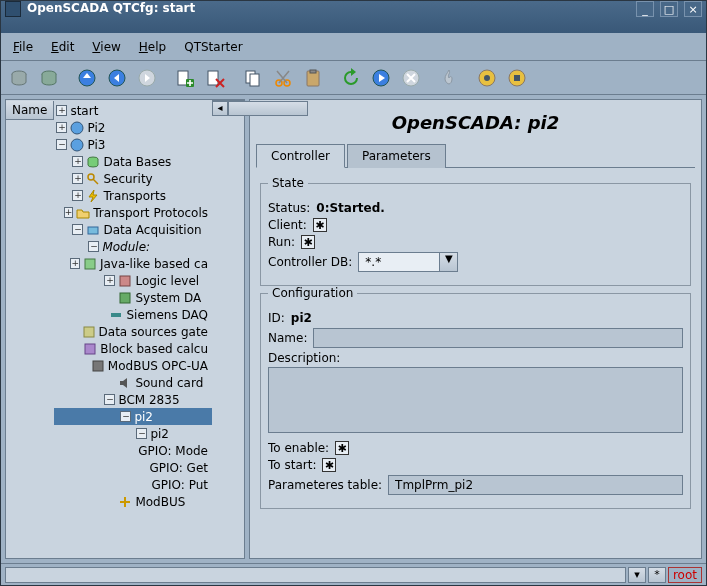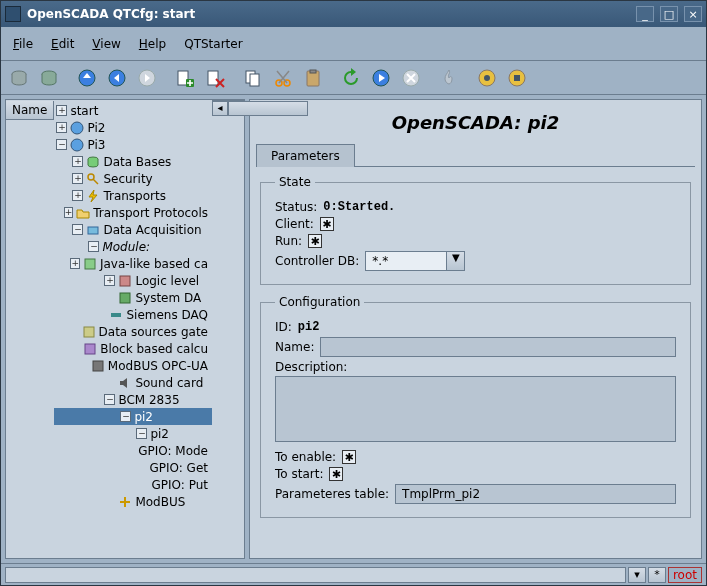--- a/index.html
+++ b/index.html
@@ -1,22 +1,22 @@
 <!DOCTYPE html>
 <html><head>
 <meta charset="utf-8">
 <style>
 * { box-sizing: border-box; margin: 0; padding: 0; font-family: "DejaVu Sans", Verdana, sans-serif; font-size: 12px; }
 html, body { width: 707px; height: 586px; overflow: hidden; background: #9aa9b8; }
 .window { width: 100%; height: 100%; display: flex; flex-direction: column; border: 1px solid #2a3642; }
-.titlebar { height: 26px; background: linear-gradient(#4a6a8a, #395878); color: #fff; display: flex; align-items: center; padding: 0 4px; gap: 6px; }
+.titlebar { height: 32px; background: linear-gradient(#4a6a8a, #395878); color: #fff; display: flex; align-items: flex-start; padding: 0 4px; gap: 6px; }
 .titlebar .app-icon { width: 16px; height: 16px; background: #2f4f6f; border: 1px solid #1a2a3a; }
 .titlebar .title { flex: 1; font-weight: bold; font-size: 12px; }
 .titlebar .win-btn { width: 18px; height: 16px; border: 1px solid #7892ad; background: #486888; color: #fff; display: flex; align-items: center; justify-content: center; font-size: 11px; cursor: pointer; }
-.menubar { height: 34px; background: #9fb2c5; display: flex; align-items: center; padding: 0 4px; gap: 2px; border-bottom: 1px solid #6b7d8f; }
+.menubar { height: 28px; background: #9fb2c5; display: flex; align-items: center; padding: 0 4px; gap: 2px; border-bottom: 1px solid #6b7d8f; }
 .menubar .menu-item { padding: 2px 8px; cursor: pointer; }
 .menubar .menu-item u { text-decoration: underline; }
 .toolbar { height: 34px; background: #9fb2c5; display: flex; align-items: center; padding: 2px 4px; gap: 2px; border-bottom: 1px solid #6b7d8f; }
 .toolbar .tbtn { width: 28px; height: 28px; border: 1px solid transparent; display: flex; align-items: center; justify-content: center; cursor: pointer; }
 .toolbar .sep { width: 6px; }
 .body { flex: 1; display: flex; padding: 4px; gap: 4px; background: #9fb2c5; min-height: 0; }
 .left-pane { width: 240px; display: flex; flex-direction: row; border: 1px solid #6b7d8f; background: #c9d4df; }
 .treehead { height: 20px; display: flex; align-items: center; border-bottom: 1px solid #6b7d8f; }
 .treehead .col { flex: 1; padding: 2px 6px; background: linear-gradient(#d5dde6,#b8c5d2); border-right: 1px solid #6b7d8f; cursor: pointer; }
 .tree-wrap { flex: 1; overflow: auto; background: #c9d4df; }
@@ -30,25 +30,25 @@
 .hscroll { height: 16px; background: #aeb9c4; border-top: 1px solid #6b7d8f; display: flex; }
 .hscroll .arrow { width: 16px; border: 1px solid #6b7d8f; background: linear-gradient(#d5dde6,#b8c5d2); text-align: center; font-size: 10px; cursor: pointer; }
 .hscroll .track { flex: 1; background: #b0bcc8; position: relative; }
 .hscroll .thumb { position: absolute; left: 0; top: 0; bottom: 0; width: 80px; background: linear-gradient(#d5dde6,#b8c5d2); border: 1px solid #6b7d8f; }
 .right-pane { flex: 1; border: 1px solid #6b7d8f; background: #c9d4df; display: flex; flex-direction: column; padding: 6px; }
 .page-title { text-align: center; font-style: italic; font-weight: bold; font-size: 18px; padding: 6px 0 10px; }
 .tabs { display: flex; border-bottom: 1px solid #6b7d8f; }
 .tab { padding: 4px 14px; border: 1px solid #6b7d8f; border-bottom: none; margin-right: 2px; background: #b5c2cf; cursor: pointer; position: relative; top: 1px; }
 .tab.active { background: #c9d4df; border-bottom: 1px solid #c9d4df; }
 .tab-body { flex: 1; padding: 8px 4px; overflow: auto; }
-fieldset { border: 1px solid #8a97a4; margin-bottom: 10px; padding: 8px 14px 10px; }
+fieldset { border: 1px solid #8a97a4; padding: 8px 7px 10px; }
 legend { padding: 0 4px; }
 .frow { display: flex; align-items: center; margin: 3px 0; gap: 6px; }
 .frow label { white-space: nowrap; }
-.frow .bold { font-weight: bold; font-family: Liberation Mono, monospace; }
+.frow .bold { font-weight: bold; }
 .chk { width: 14px; height: 14px; border: 1px solid #333; background: #e8eef4; display: inline-flex; align-items: center; justify-content: center; font-size: 11px; line-height: 1; cursor: pointer; }
 .combo { display: flex; align-items: center; border: 1px solid #6b7d8f; background: #e8eef4; height: 20px; }
 .combo .combo-val { padding: 0 6px; min-width: 80px; }
 .combo .combo-btn { width: 18px; height: 100%; border-left: 1px solid #6b7d8f; background: linear-gradient(#d5dde6,#b8c5d2); text-align: center; font-size: 10px; cursor: pointer; }
 .txt { flex: 1; height: 20px; border: 1px solid #6b7d8f; background: #b8c5d2; padding: 2px 6px; }
 .txtarea { width: 100%; height: 66px; border: 1px solid #6b7d8f; background: #b8c5d2; margin-top: 2px; }
 .statusbar { height: 22px; background: #9fb2c5; border-top: 1px solid #6b7d8f; display: flex; align-items: center; padding: 0 4px; }
 .statusbar .status-msg { flex: 1; border: 1px solid #6b7d8f; height: 16px; background: #c9d4df; }
 .statusbar .sbtn { width: 18px; height: 16px; border: 1px solid #6b7d8f; margin-left: 2px; background: linear-gradient(#d5dde6,#b8c5d2); text-align: center; font-size: 11px; cursor: pointer; line-height: 14px; }
 .statusbar .root { border: 1px solid #a33; color: #c00; padding: 0 4px; margin-left: 2px; height: 16px; line-height: 14px; }
@@ -354,20 +354,21 @@
         <div class="track">
             <div class="thumb"></div>
           </div>
         <div class="arrow">▸</div>
       </div>
     </div>
 
     <div class="right-pane">
       <div class="page-title">OpenSCADA: pi2</div>
       <div class="tabs">
+        <div class="tab active">Controller</div>
         <div class="tab">Parameters</div>
       </div>
       <div class="tab-body">
         <fieldset>
           <legend>State</legend>
           <div class="frow">
               <label>Status:</label>
               <span class="bold">0:Started.</span>
             </div>
           <div class="frow">

